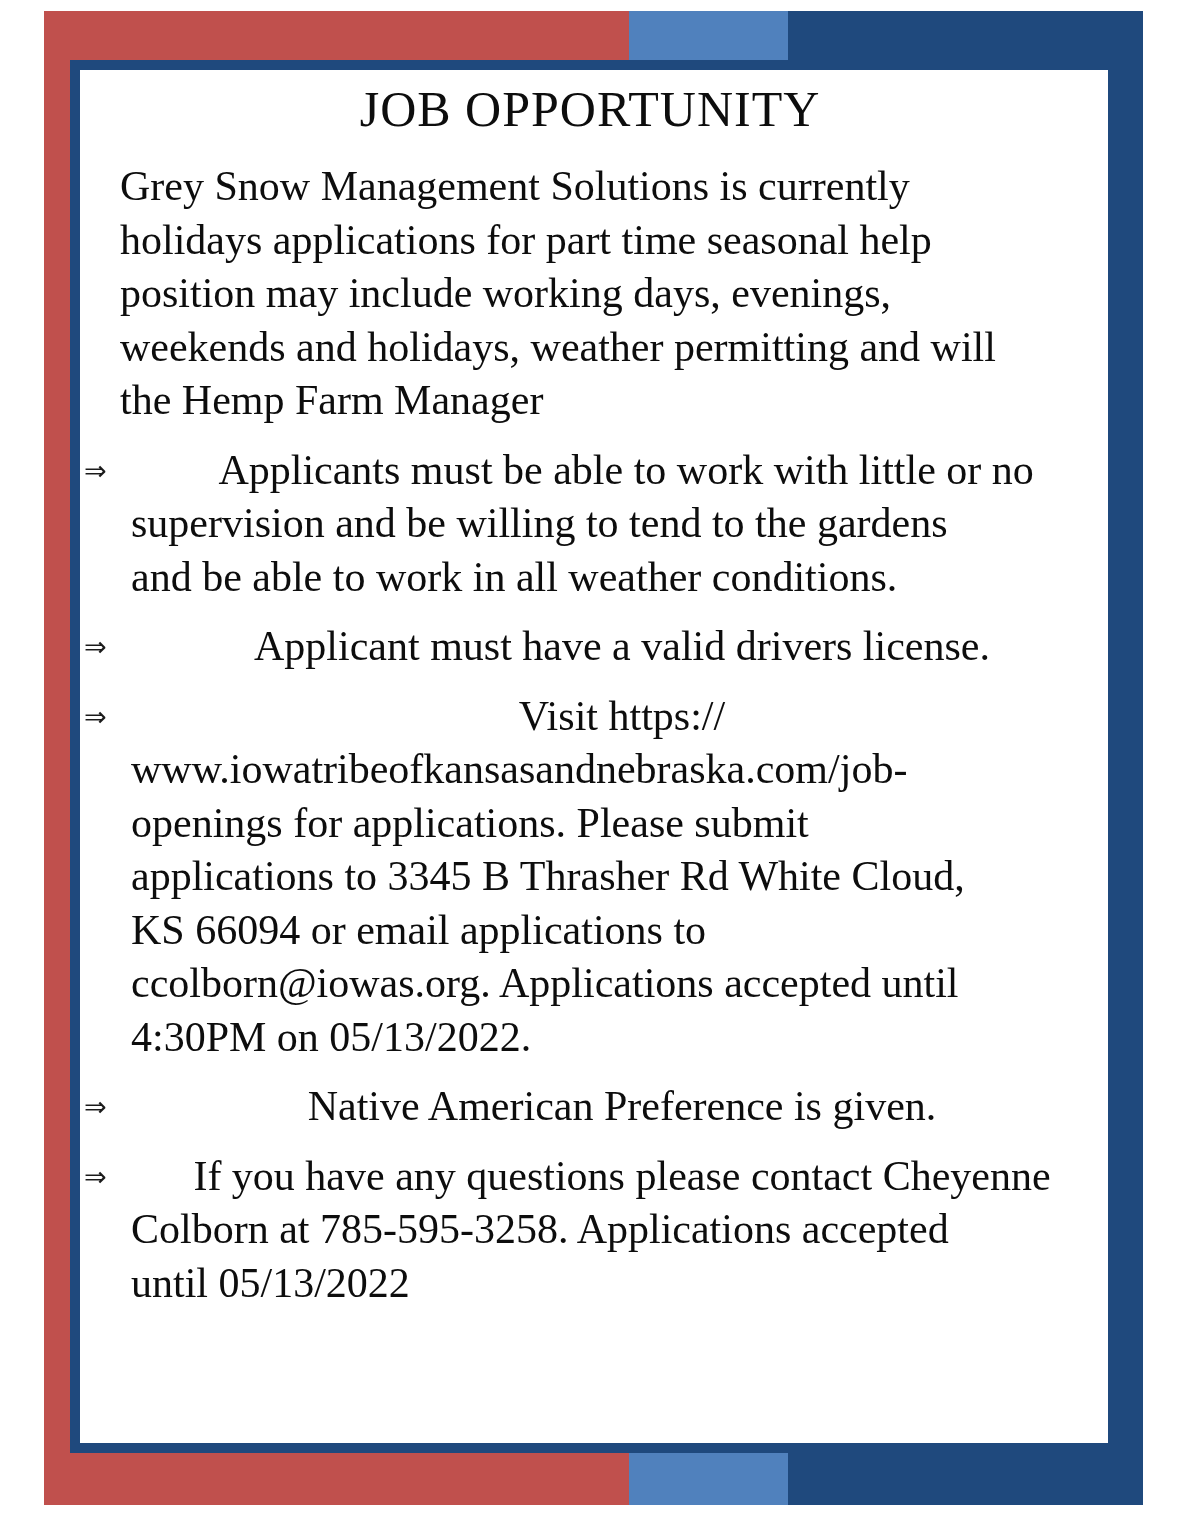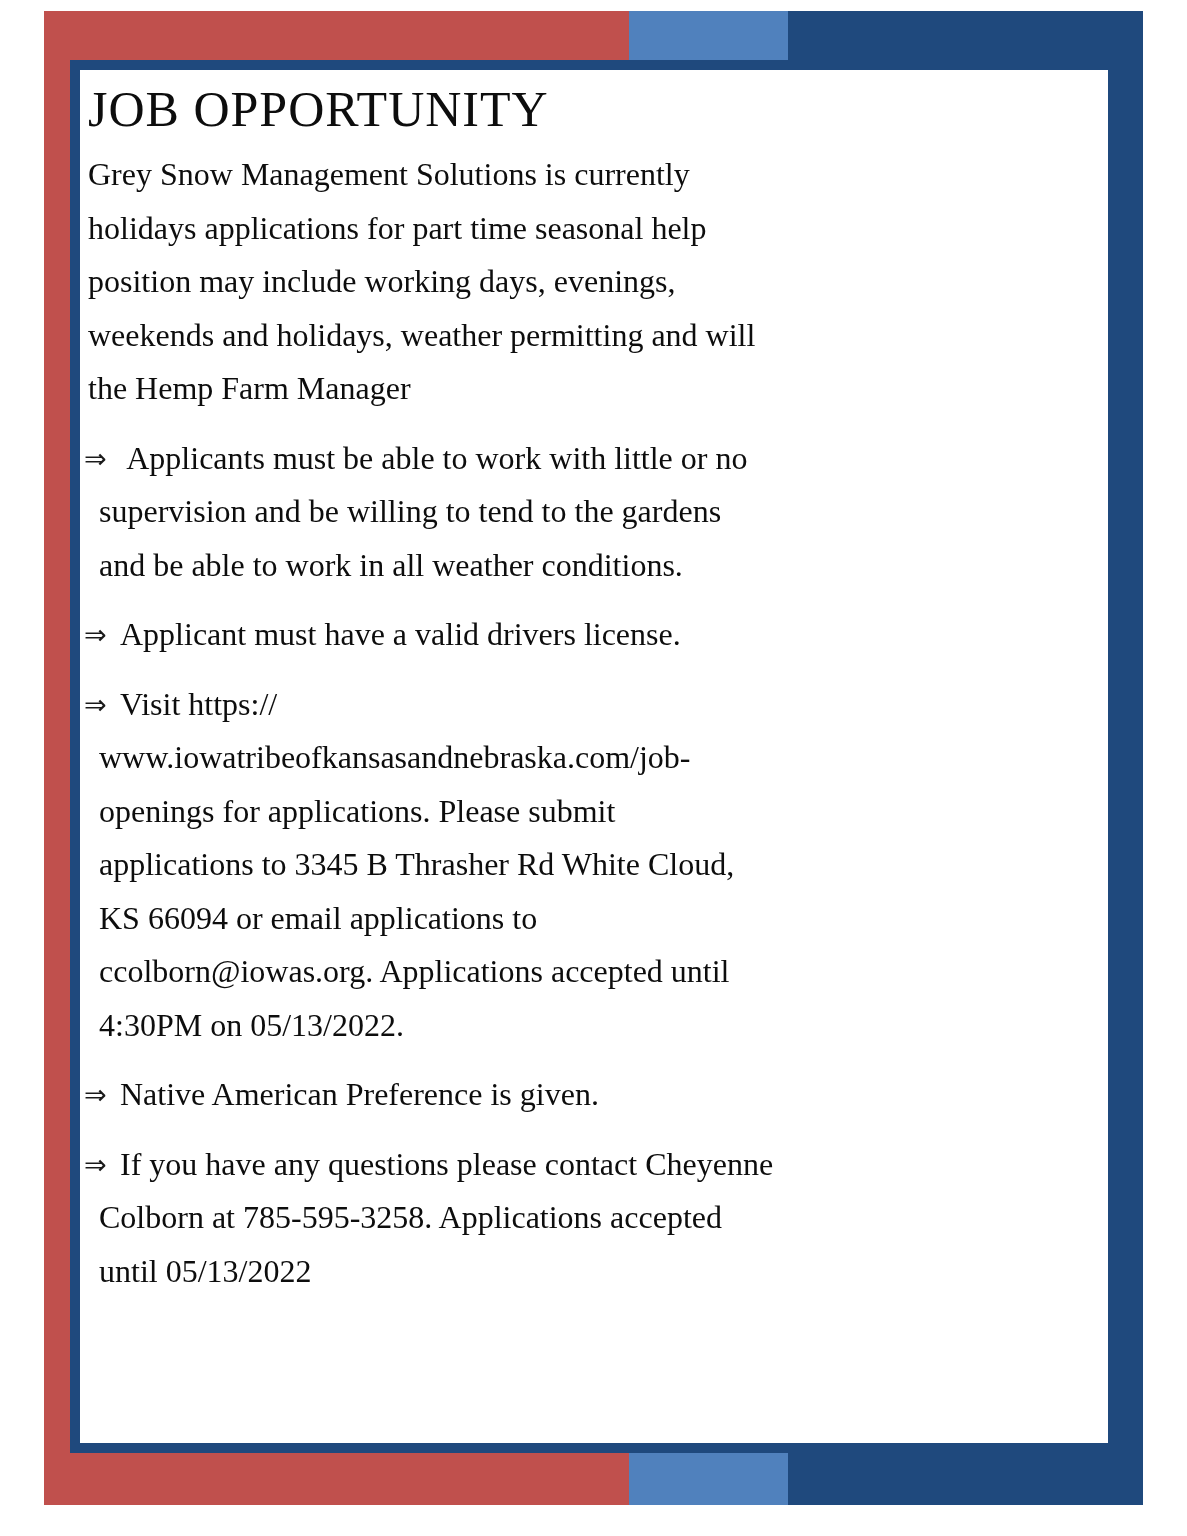--- a/index.html
+++ b/index.html
@@ -36,49 +36,50 @@
     box-sizing: border-box;
   }
   .content {
     position: absolute;
     left: 0; top: 0; right: 0; bottom: 0;
     padding: 10px 16px 0 8px;
     box-sizing: border-box;
     overflow: hidden;
   }
   .doc-title {
-    text-align: left;
+    text-align: center;
     font-size: 50px;
     line-height: 58px;
     font-weight: 400;
     letter-spacing: 1px;
-    margin: 0 0 10px 0;
+    margin: 0 0 22px 0;
     white-space: pre;
   }
   .para { margin: 0 0 16px 0; }
   .line {
-    font-size: 32px;
+    font-size: 42px;
     line-height: 53.5px;
     white-space: pre;
+    margin-left: 32px;
   }
   .bullet {
     position: relative;
     margin: 0 0 16px -4px;
     padding-left: 15px;
   }
   .bullet .marker {
     position: absolute;
     left: 0;
     top: 11px;
     font-family: "DejaVu Sans", sans-serif;
     font-size: 27px;
     line-height: 32px;
     color: #1a1a1a;
   }
-  .bullet .bullet-lines .line:first-child { padding-left: 21px; }
+  .bullet .bullet-lines .line:first-child { padding-left: 21px; text-align: center; }
 </style>
 </head>
 <body>
 
 <div class="page" style="--red: #C0504D; --lightblue: #5081BD; --navy: #1F497D; --text: #0d0d0d;">
 
   <div class="band band-top-red"></div>
   <div class="band band-top-blue"></div>
   <div class="band band-top-navy"></div>
   <div class="band band-left-red"></div>

